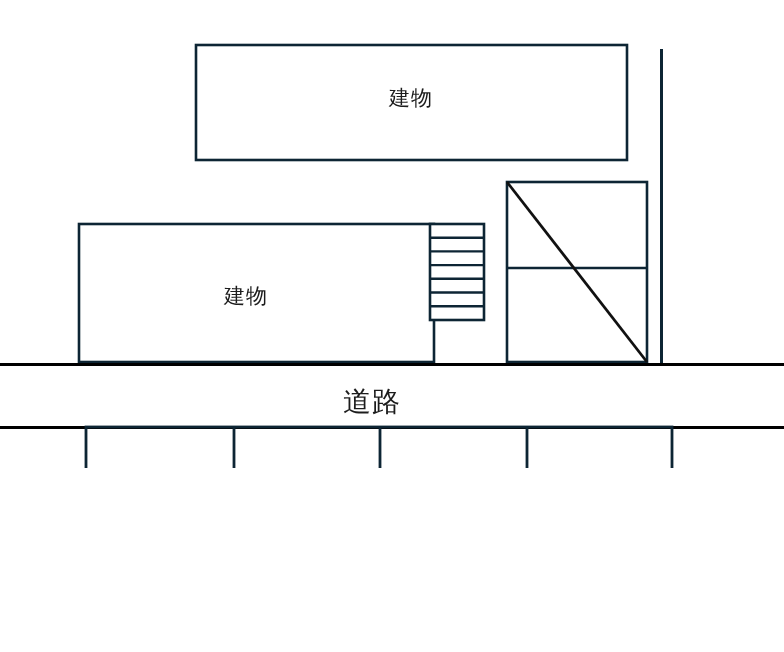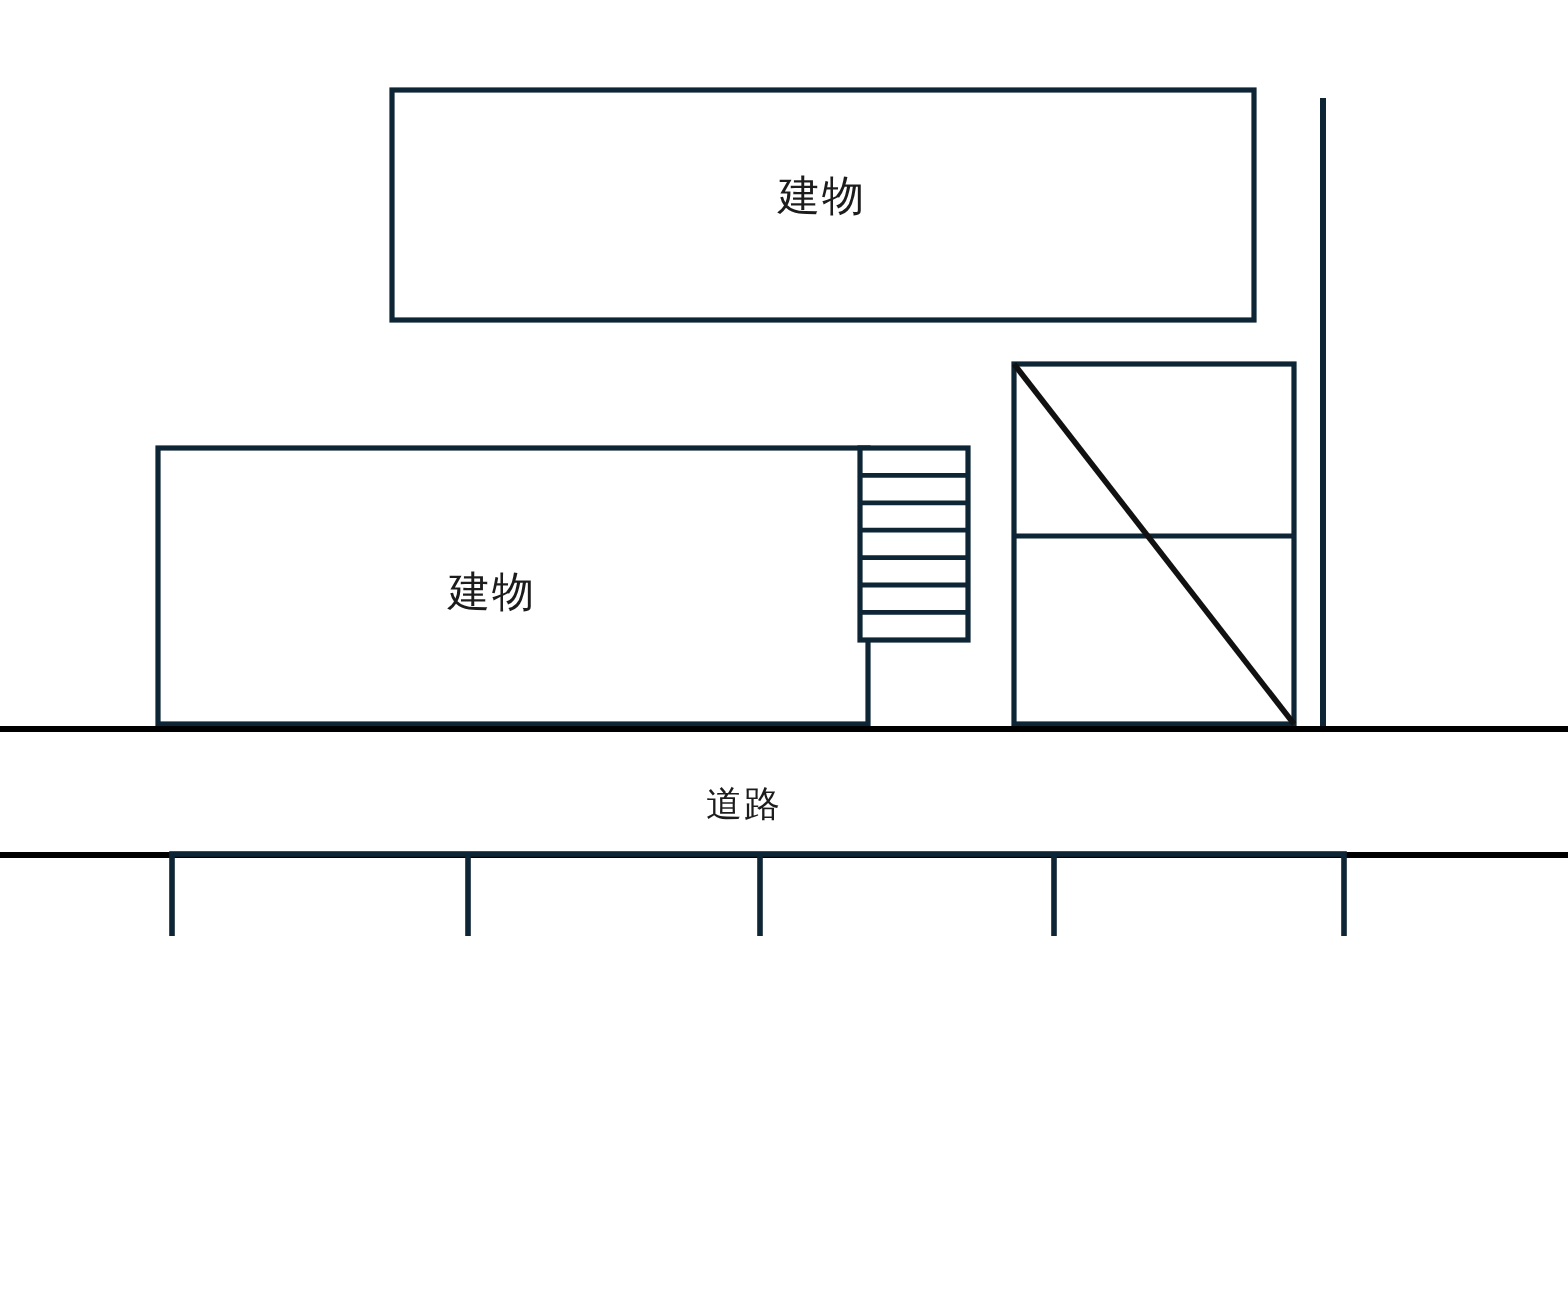--- a/index.html
+++ b/index.html
@@ -41,21 +41,21 @@
     font-family: "DejaVu Sans", "Liberation Sans", sans-serif;
     letter-spacing: 1px;
   }
   .label-building-top {
     font-size: 21px;
   }
   .label-building-mid {
     font-size: 21px;
   }
   .label-road {
-    font-size: 18px;
+    font-size: 28px;
   }
 </style>
 </head>
 <body>
 
 <div id="plot-root">
 
   <svg id="plot-svg" viewBox="0 0 784 652">
 
     <rect x="196" y="45" width="431" height="115" fill="none" stroke="#0d2534" stroke-width="2.6"></rect>

